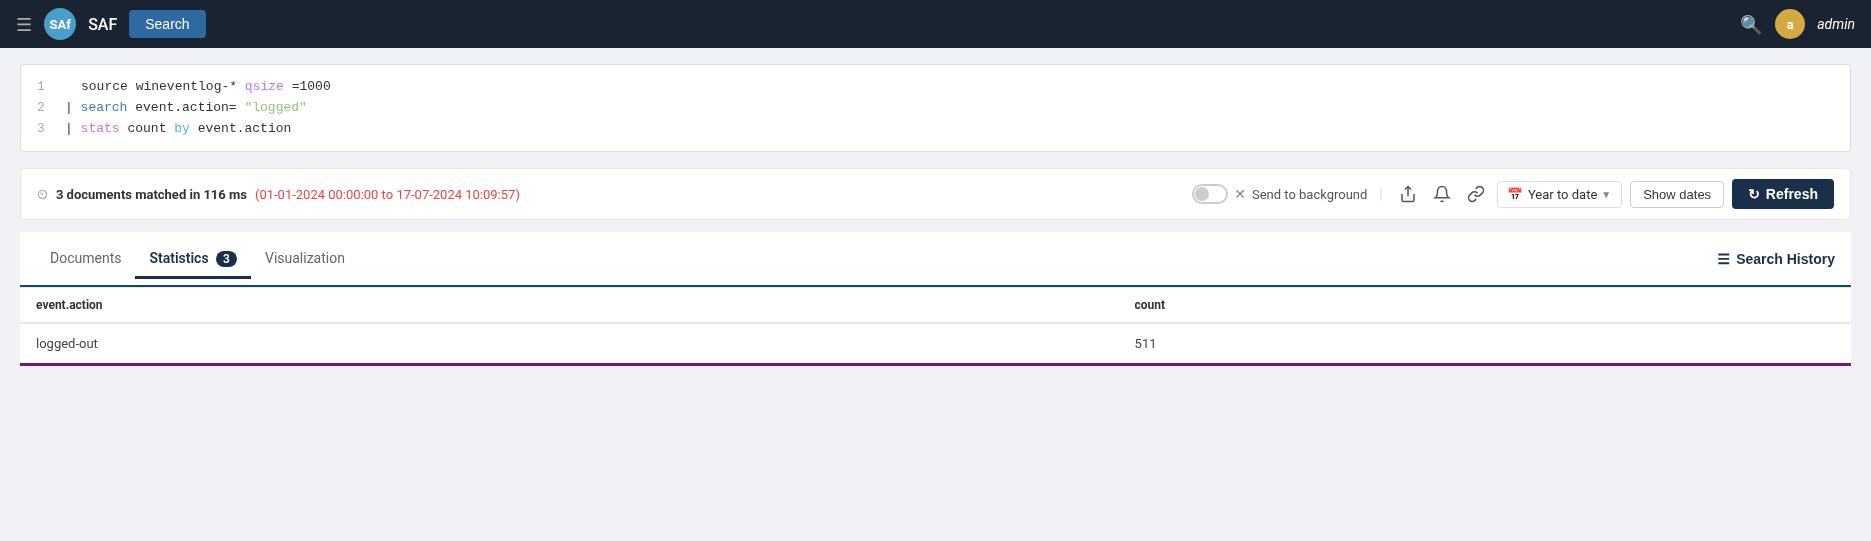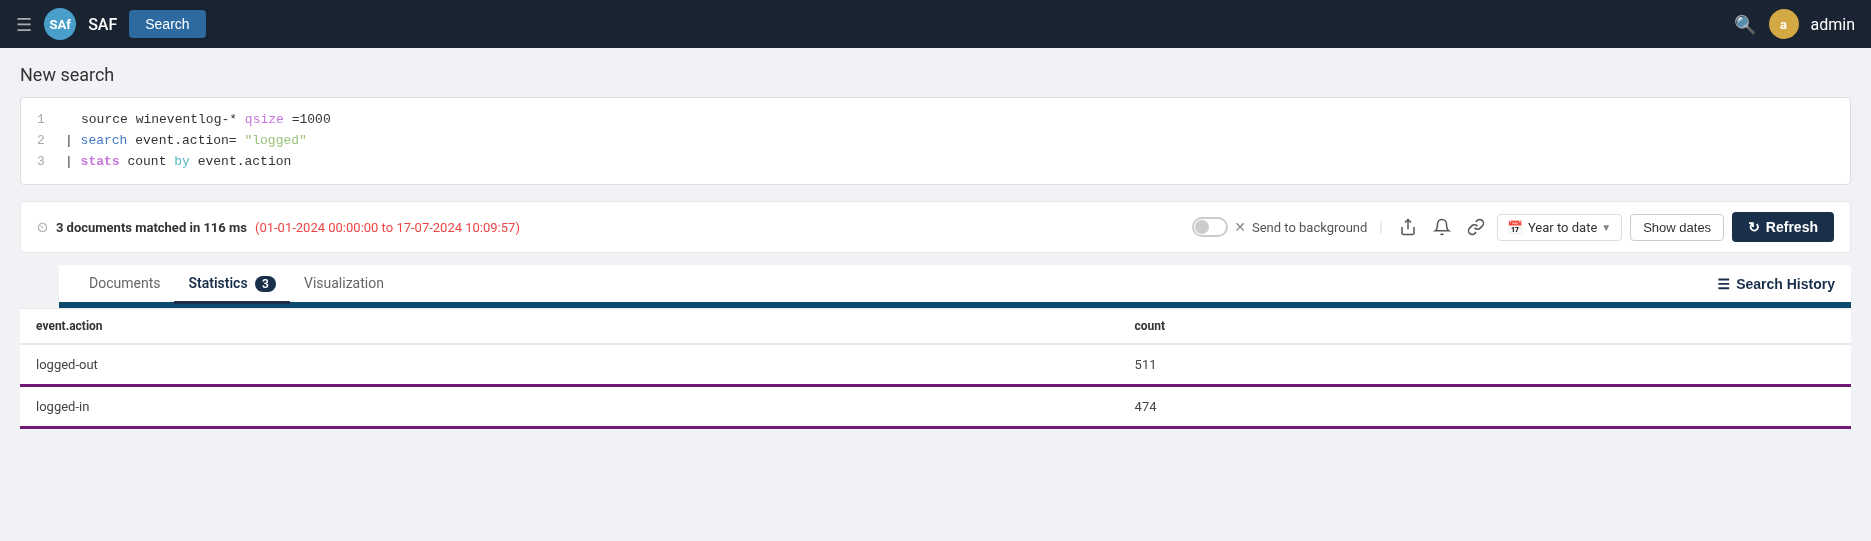--- a/index.html
+++ b/index.html
@@ -38,21 +38,21 @@
       align-items: center;
       gap: 12px;
     }
     .nav-search-icon { color: #aaa; font-size: 18px; cursor: pointer; }
     .nav-avatar {
       width: 30px; height: 30px; border-radius: 50%;
       background: #d4a843;
       display: flex; align-items: center; justify-content: center;
       font-weight: bold; color: white; font-size: 13px;
     }
-    .nav-username { color: white; font-size: 16px; }
+    .nav-username { color: white; font-size: 14px; font-style: italic; }
 
     
     .page-content { padding: 16px 20px; }
 
     .page-title {
       font-size: 18px;
       font-weight: 400;
       color: #333;
       margin-bottom: 12px;
     }
@@ -67,21 +67,21 @@
       font-size: 13px;
       line-height: 1.6;
       margin-bottom: 16px;
     }
     .query-line { display: flex; gap: 12px; }
     .line-num { color: #aaa; min-width: 16px; user-select: none; }
     .kw-source { color: #333; font-weight: 500; margin-left: 16px; }
     .kw-qsize { color: #c678dd; }
     .kw-pipe { color: #333; }
     .kw-search { color: #4078c8; font-weight: 500; }
-    .kw-stats { color: #c678dd; font-weight: 700; }
+    .kw-stats { color: #c678dd; font-weight: 400; }
     .kw-by { color: #56b6c2; }
     .kw-string { color: #98c379; }
 
     
     .toolbar-row {
       display: flex;
       align-items: center;
       gap: 12px;
       margin-bottom: 12px;
       background: white;
@@ -156,24 +156,23 @@
       cursor: pointer;
       display: flex;
       align-items: center;
       gap: 6px;
     }
 
     
     .tabs-row {
       display: flex;
       align-items: center;
-      border-bottom: 6px solid #0c4a6e;
-      background: white;
-      padding: 0 16px;
-      margin-left: 39px;
+      border-bottom: 2px solid #0c4a6e;
+      background: white;
+      padding: 8px 16px;
     }
     .tab-item {
       padding: 10px 14px;
       font-size: 14px;
       color: #666;
       cursor: pointer;
       border-bottom: 3px solid transparent;
       margin-bottom: -2px;
     }
     .tab-item.active {
@@ -236,21 +235,20 @@
   <button class="nav-search-btn">Search</button>
   <div class="nav-right">
     <span class="nav-search-icon">🔍</span>
     <div class="nav-avatar">a</div>
     <span class="nav-username">admin</span>
   </div>
 </nav>
 
 <div class="page-content">
 
-  <h1 class="page-title">New search</h1>
 
   <div class="query-editor">
     <div class="query-line">
       <span class="line-num">1</span>
       <span>
         <span class="kw-source">source</span>
         <span> wineventlog-* </span>
         <span class="kw-qsize">qsize</span>
         <span>=1000</span>
       </span>
@@ -343,20 +341,16 @@
       <tr>
         <th class="col-action">event.action</th>
         <th class="col-count">count</th>
       </tr>
     </thead>
     <tbody id="table-body">
     <tr>
           <td>logged-out</td>
           <td>511</td>
         </tr>
-        <tr>
-          <td>logged-in</td>
-          <td>474</td>
-        </tr>
       </tbody>
   </table>
 
 </div>
 
 </body></html>

